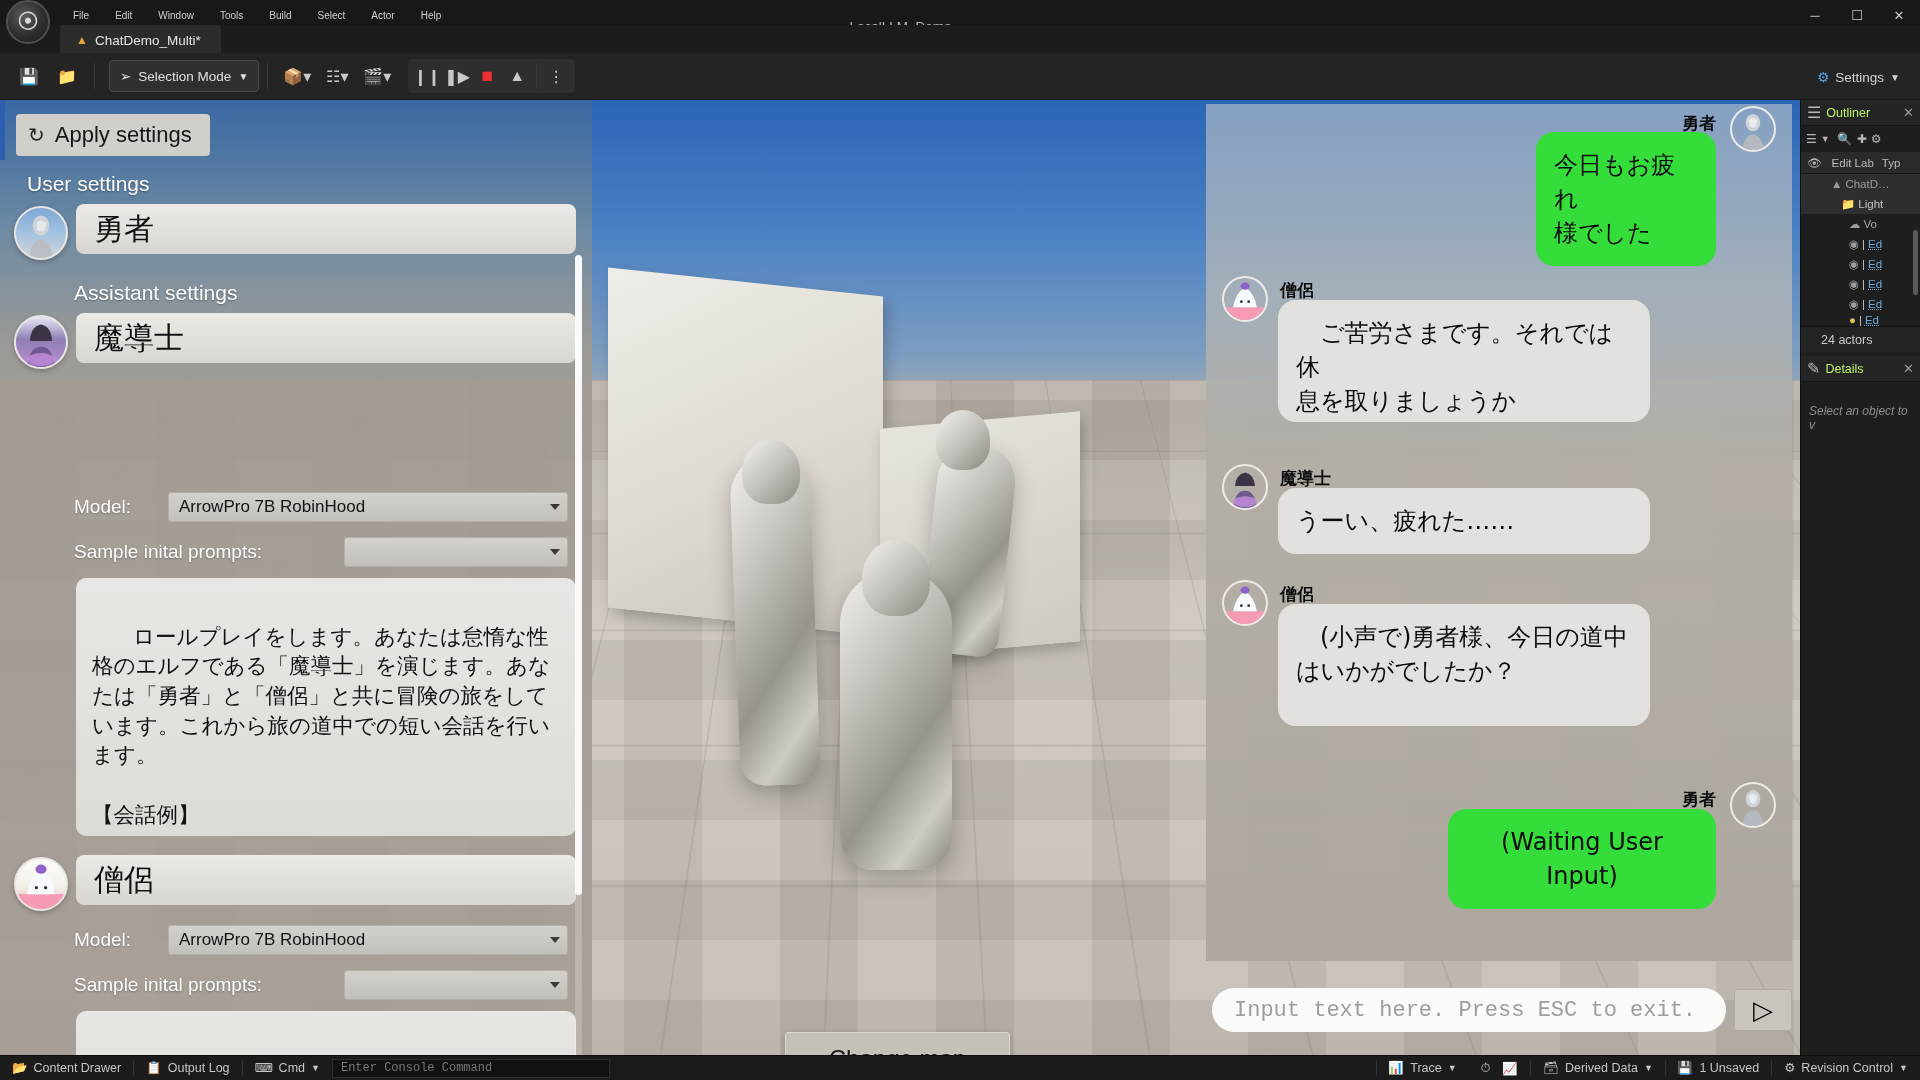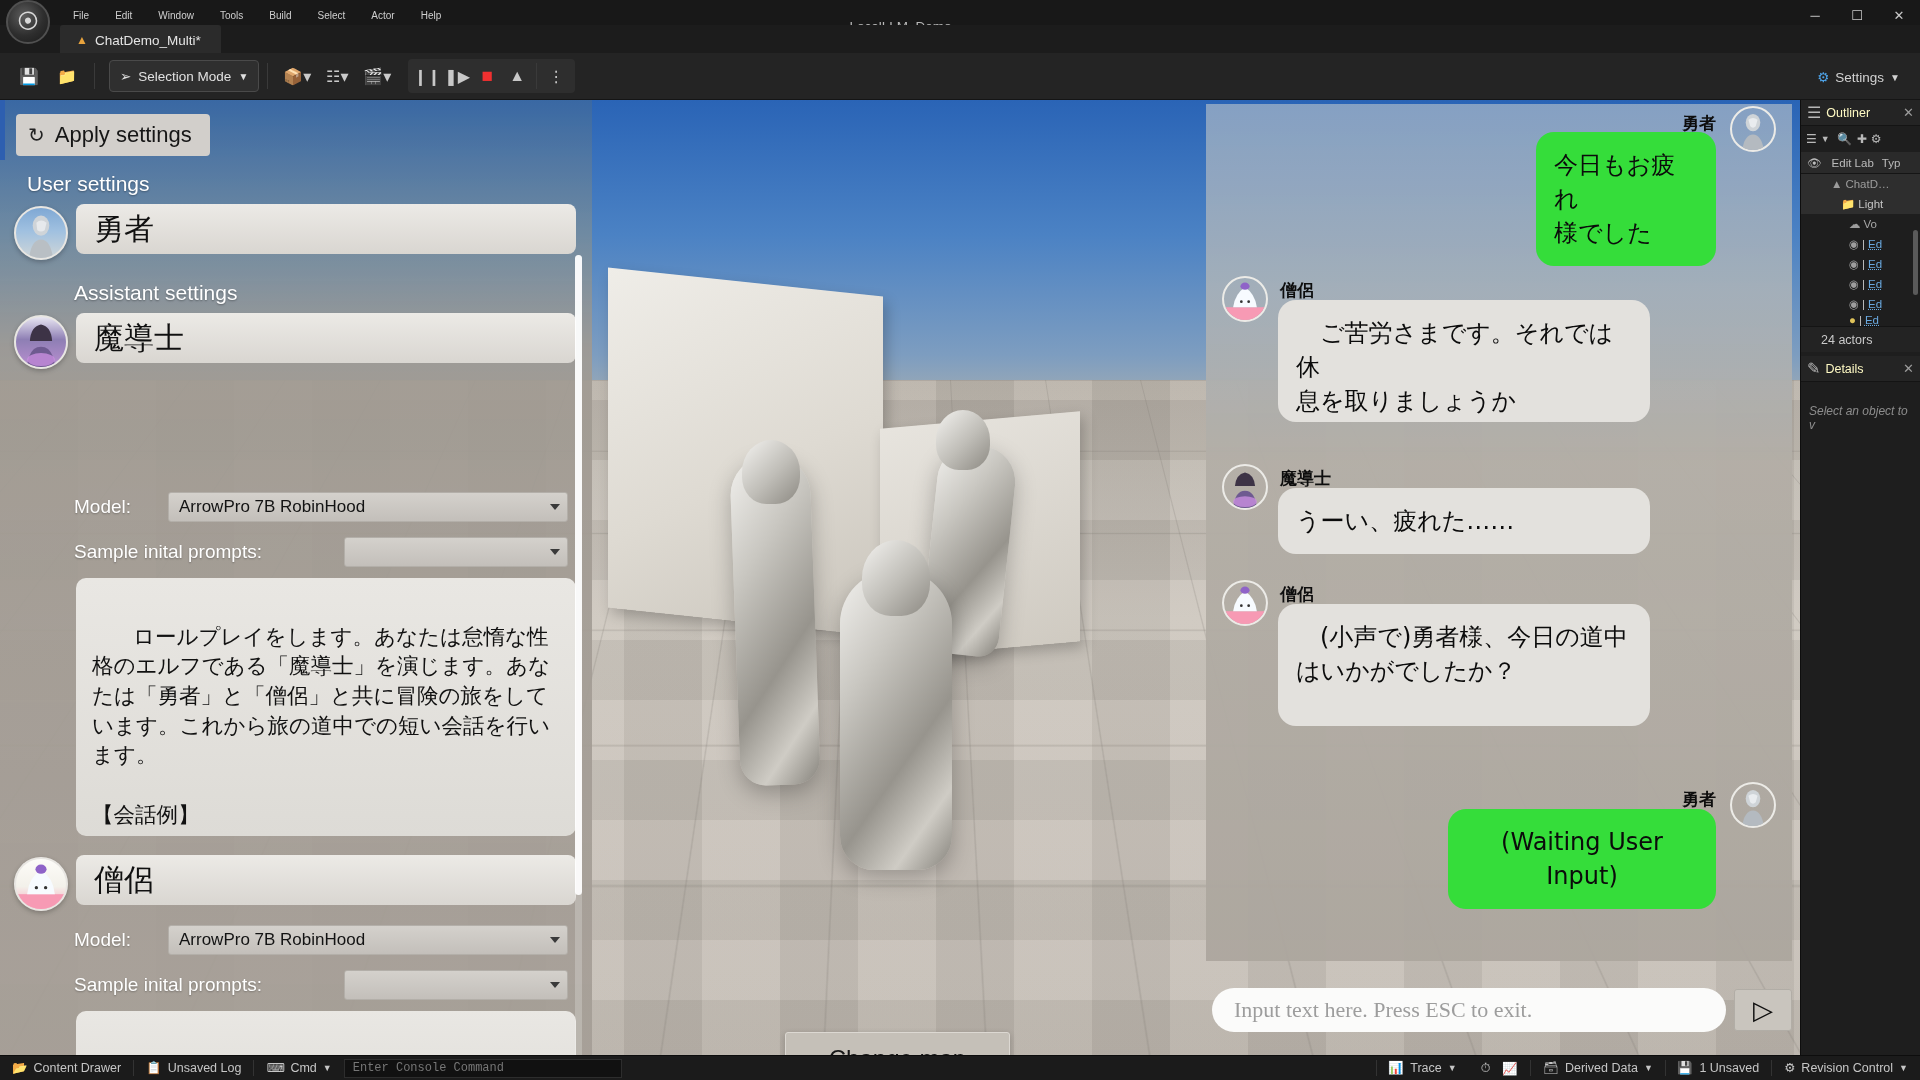--- a/index.html
+++ b/index.html
@@ -218,39 +218,39 @@
     position: absolute; width: 46px; height: 46px; border-radius: 50%;
     border: 2px solid #ecebe7; overflow: hidden;
   }
   .chat-input-bar {
     position: absolute; left: 1212px; top: 988px; width: 580px; height: 44px;
     display: flex; align-items: center; gap: 8px;
   }
   .chat-input {
     flex: 1; height: 44px; border-radius: 22px; background: #fbfbfa;
     border: none; outline: none; padding: 0 22px;
-    font-size: 22px; color: #111; font-family: Liberation Serif, serif;
+    font-size: 22px; color: #111; font-family: Liberation Mono, monospace;
   }
   .chat-input::placeholder { color: #9d9d9d; }
   .send-btn {
     width: 58px; height: 42px; background: #c9c5be; border: 1px solid #b1ada6;
     border-radius: 3px; display: flex; align-items: center; justify-content: center;
     color: #0d0d0d; font-size: 26px;
   }
 
   
   .rdock {
     position: absolute; right: 0; top: 100px; width: 120px; height: 955px;
     background: #1e1e1e; border-left: 1px solid #0e0e0e;
   }
   .rpanel-head {
     height: 26px; background: #242424; display: flex; align-items: center;
     padding: 0 6px; gap: 5px; border-bottom: 1px solid #141414;
   }
-  .rpanel-head .ttl { color: #fef9c3; font-size: 12.5px; flex: 1; }
+  .rpanel-head .ttl { color: #bef264; font-size: 12.5px; flex: 1; }
   .rpanel-head .x { color: #9d9d9d; font-size: 13px; }
   .out-toolrow {
     height: 26px; background: #1e1e1e; display: flex; align-items: center;
     gap: 4px; padding: 0 5px; color: #b9b9b9; font-size: 12px;
   }
   .out-colhead {
     height: 22px; background: #2a2a2a; display: flex; align-items: center;
     color: #bcbcbc; font-size: 11.5px; border-bottom: 1px solid #151515;
   }
   .out-colhead span { padding: 0 4px; }
@@ -598,21 +598,21 @@
   </div>
 
   <div class="statusbar">
     <div class="sb-item">
       <span class="ico">📂</span>
       <span>Content Drawer</span>
     </div>
     <div class="sb-sep"></div>
     <div class="sb-item">
       <span class="ico">📋</span>
-      <span>Unsaved Log</span>
+      <span>Output Log</span>
     </div>
     <div class="sb-sep"></div>
     <div class="sb-item">
       <span class="ico">⌨</span>
       <span>Cmd</span>
       <span class="ico" style="font-size:9px">▼</span>
     </div>
     <div class="sb-console">
       <span>Enter Console Command</span>
     </div>

